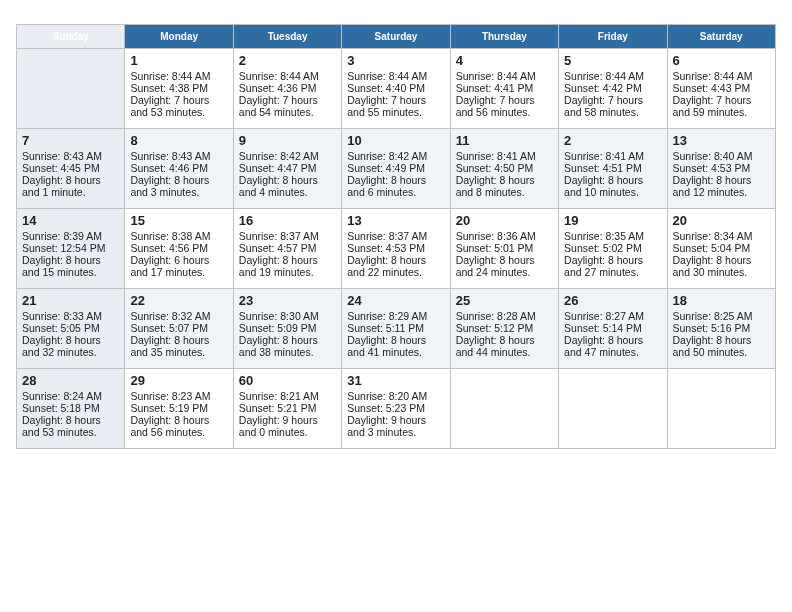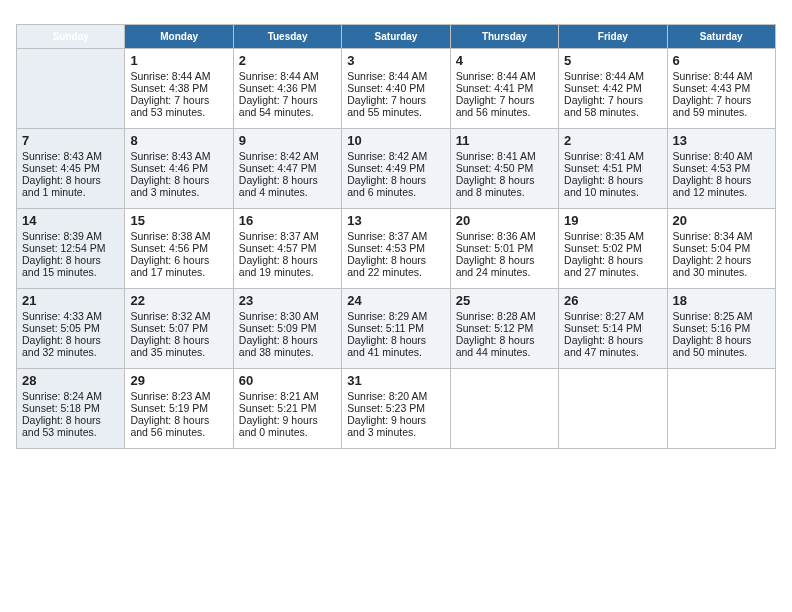--- a/index.html
+++ b/index.html
@@ -216,27 +216,27 @@
         <td>
           <span class="day-num">19</span>
           <div>Sunrise: 8:35 AM</div>
           <div>Sunset: 5:02 PM</div>
           <div>Daylight: 8 hours and 27 minutes.</div>
         </td>
         <td>
           <span class="day-num">20</span>
           <div>Sunrise: 8:34 AM</div>
           <div>Sunset: 5:04 PM</div>
-          <div>Daylight: 2 hours and 30 minutes.</div>
+          <div>Daylight: 8 hours and 30 minutes.</div>
         </td>
       </tr>
       <tr>
         <td>
           <span class="day-num">21</span>
-          <div>Sunrise: 4:33 AM</div>
+          <div>Sunrise: 8:33 AM</div>
           <div>Sunset: 5:05 PM</div>
           <div>Daylight: 8 hours and 32 minutes.</div>
         </td>
         <td>
           <span class="day-num">22</span>
           <div>Sunrise: 8:32 AM</div>
           <div>Sunset: 5:07 PM</div>
           <div>Daylight: 8 hours and 35 minutes.</div>
         </td>
         <td>

